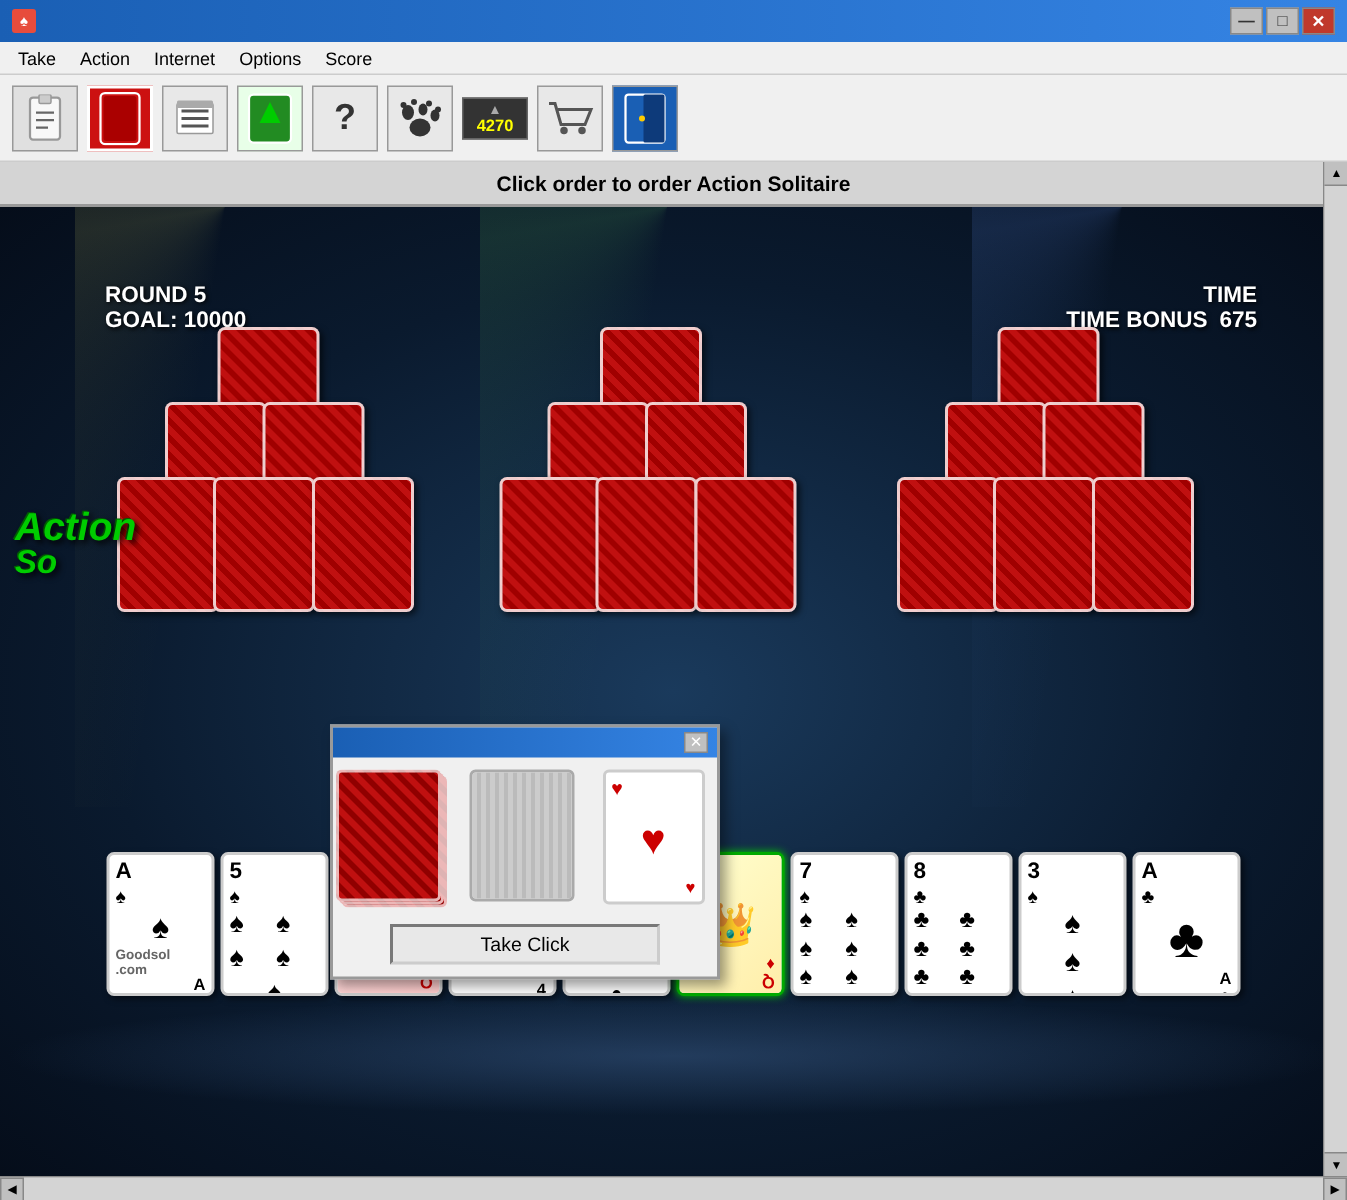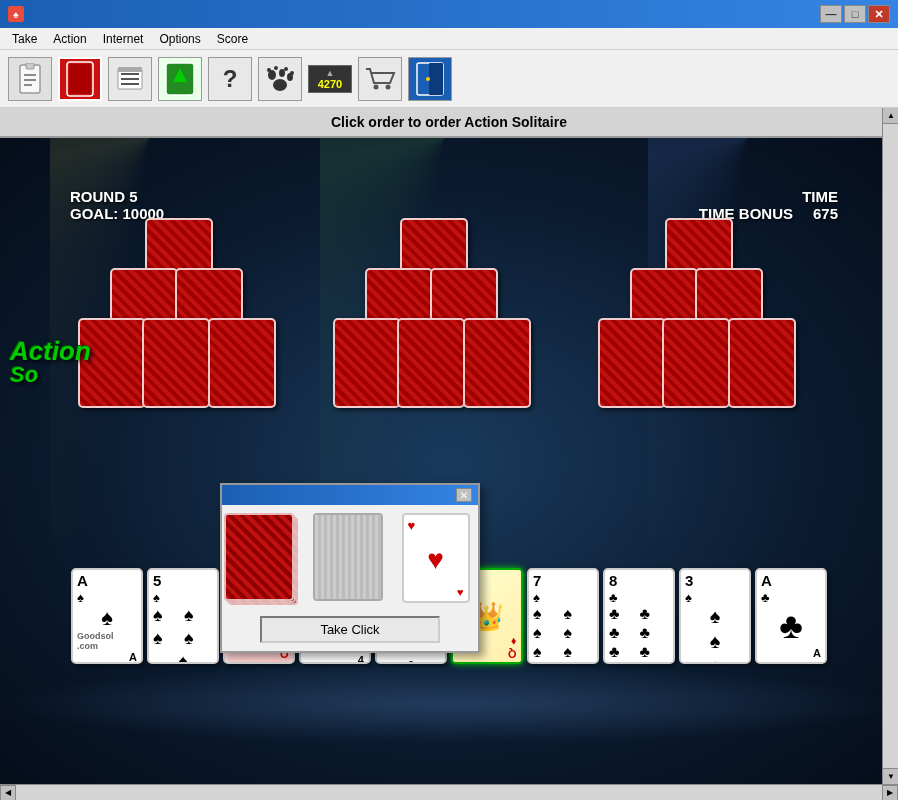--- a/index.html
+++ b/index.html
@@ -345,21 +345,21 @@
     <div class="solitaire-text">So</div>
   </div>
 
   <div class="round-info">
     <div>ROUND 5</div>
     <div>GOAL: 10000</div>
   </div>
 
   <div class="score-info">
     <div>TIME</div>
-    <div style="display:flex; gap:20px;">
+    <div style="display:flex; gap:8px;">
       <span>TIME BONUS</span>
       <span>675</span>
     </div>
   </div>
 
   <div style="position:absolute; top:80px; left:70px; width:220px; height:200px;">
 
     <div class="tableau-card back" style="left:75px; top:0px;"></div>
 
     <div class="tableau-card back" style="left:40px; top:50px;"></div>

